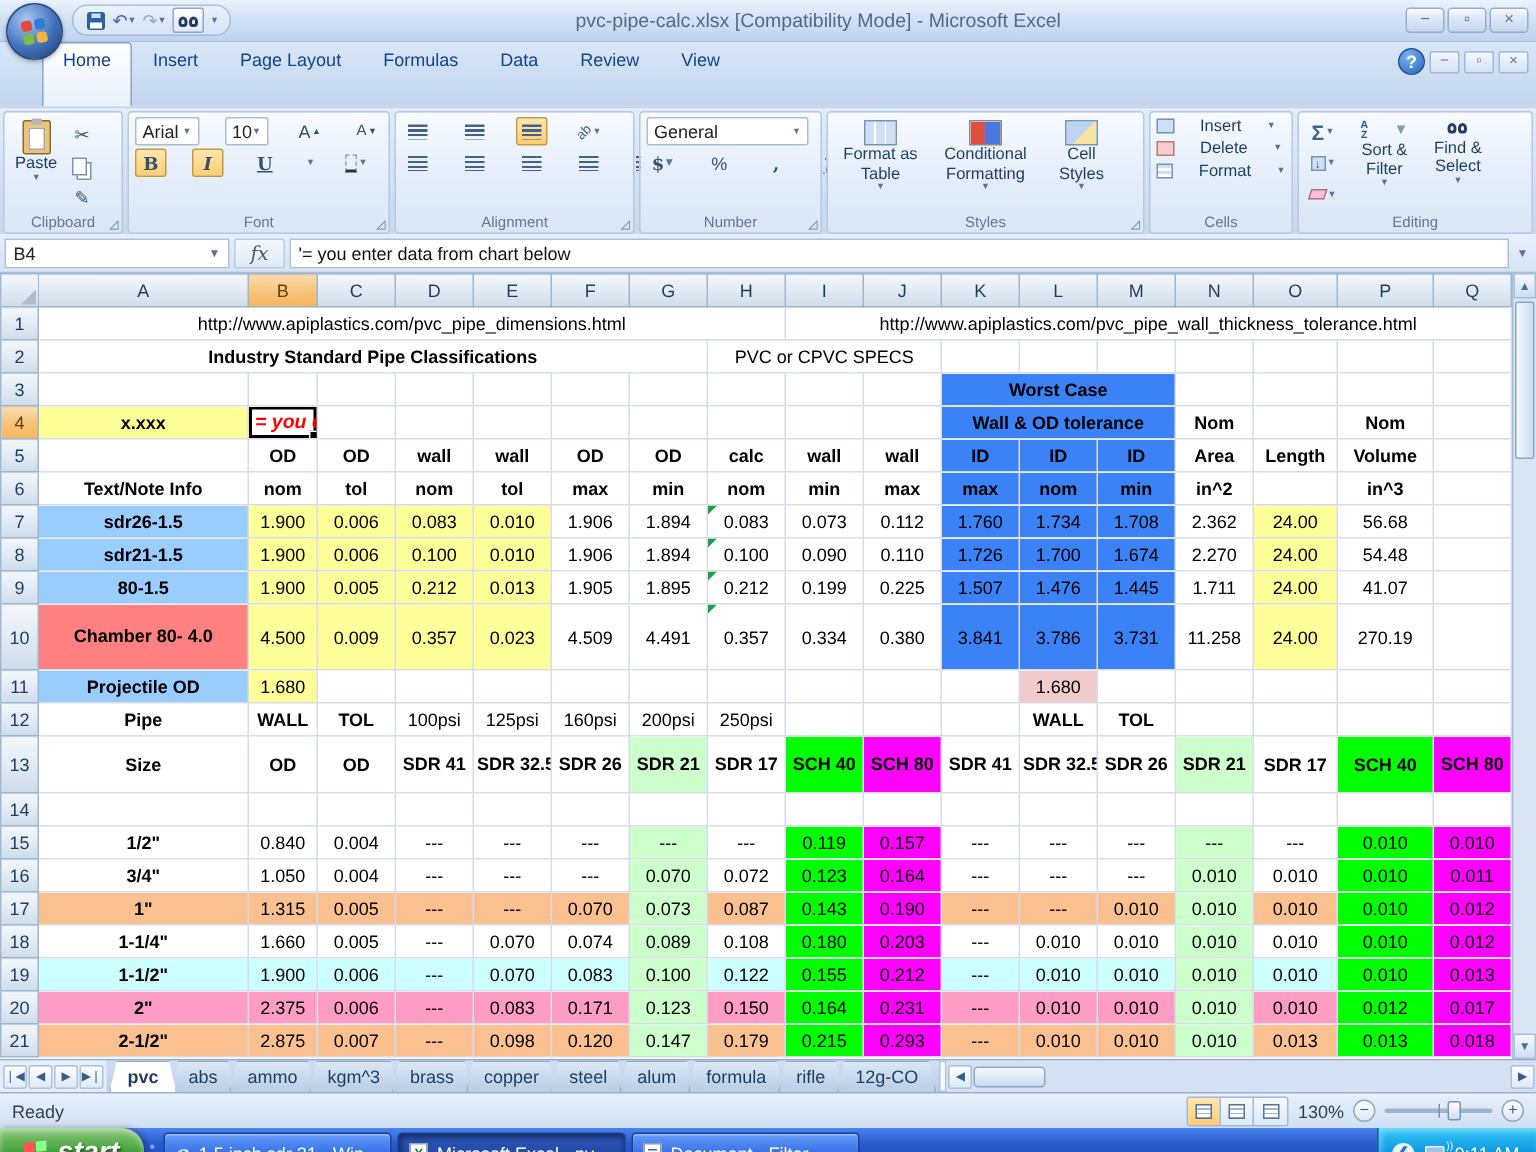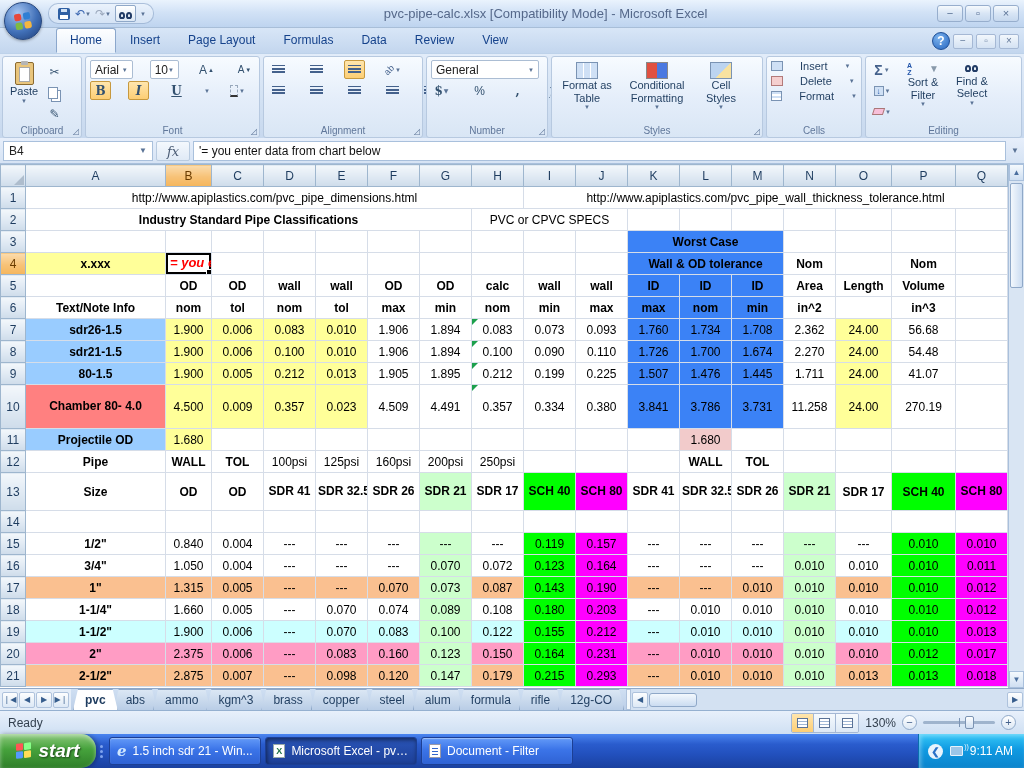--- a/index.html
+++ b/index.html
@@ -18,21 +18,21 @@
 .floppy::after{content:"";position:absolute;left:2px;bottom:1px;width:8px;height:4px;background:#fff}
 .gray{color:#9aa7bb}
 .mini-arrow{font-size:6px;color:#5a7396}
 .binocbox{display:flex;align-items:center;border:1px solid #8fa8c8;border-radius:2px;background:linear-gradient(#fff,#dce8f5);padding:1px 3px;height:17px}
 .binoc i{display:inline-block;width:6px;height:7px;border:2px solid #223c66;border-radius:50% 50% 40% 40%}
 .binoc i+i{margin-left:1px}
 .title-text{flex:1;text-align:center;font-size:13px;color:#55688a}
 .winbtns{display:flex;gap:2px;margin-right:5px}
 .winbtn{width:26px;height:17px;border:1px solid #97aecd;border-radius:3px;background:linear-gradient(#f6fafd,#d8e5f5 50%,#c6d8ee);color:#5a7296;font-size:11px;line-height:1;display:flex;align-items:center;justify-content:center}
 
-.tabrow{height:26px;background:linear-gradient(#d8e6f7,#c3d6ee);display:flex;padding-left:56px;position:relative;border-bottom:1px solid #bdd2ea}
+.tabrow{height:44px;background:linear-gradient(#d8e6f7,#c3d6ee);display:flex;padding-left:28px;position:relative;border-bottom:1px solid #bdd2ea}
 .rtab{padding:4px 13px 5px;font-size:12px;color:#15428b;border-radius:3px 3px 0 0;border:1px solid transparent}
 .rtab.active{background:linear-gradient(#fdfeff,#e9f1fb);border-color:#8ba7cc;border-bottom-color:#e9f1fb;color:#15428b}
 .wbbtns{position:absolute;right:5px;top:4px;display:flex;gap:3px;align-items:center}
 .helpbtn{width:18px;height:18px;border-radius:50%;background:radial-gradient(circle at 35% 30%,#7db4ee,#2565c0);color:#fff;font-weight:bold;font-size:12px;display:flex;align-items:center;justify-content:center;border:1px solid #1d4e96}
 .wbbtn{width:20px;height:15px;border:1px solid #a5b8d4;border-radius:2px;background:linear-gradient(#f2f7fc,#d4e2f3);color:#62789a;font-size:10px;line-height:1;display:flex;align-items:center;justify-content:center}
 
 .ribbon{height:84px;background:linear-gradient(#e2ecf9,#d2e1f3 55%,#c7d8ee);display:flex;gap:3px;padding:2px 2px 0}
 .rgroup{border:1px solid #b7c9e0;border-radius:3px;background:linear-gradient(#f7fbff,#e5eefa 50%,#d9e6f5);position:relative;padding:3px 4px 15px;display:flex;align-items:flex-start}
 .glabel{position:absolute;bottom:1px;left:0;right:0;text-align:center;font-size:10px;color:#60779a}
 .launcher{position:absolute;right:2px;bottom:1px;font-size:8px;color:#60779a}
@@ -539,21 +539,21 @@
           <th class="rowhdr">7</th>
           <td class="cell bl b bd f13">sdr26-1.5</td>
           <td class="cell y bd r">1.900</td>
           <td class="cell y bd r">0.006</td>
           <td class="cell y bd r">0.083</td>
           <td class="cell y bd r">0.010</td>
           <td class="cell bd r">1.906</td>
           <td class="cell bd r">1.894</td>
           <td class="cell bd r tri">0.083</td>
           <td class="cell bd r">0.073</td>
-          <td class="cell bd r">0.093</td>
+          <td class="cell bd r">0.112</td>
           <td class="cell cy bd r">1.760</td>
           <td class="cell cy bd r">1.734</td>
           <td class="cell cy bd r">1.708</td>
           <td class="cell bd r">2.362</td>
           <td class="cell y bd r">24.00</td>
           <td class="cell bd">56.68</td>
           <td class="cell"></td>
         </tr>
         <tr style="height: 22px;">
           <th class="rowhdr">8</th>
@@ -808,21 +808,21 @@
           <td class="cell bd gn">0.010</td>
           <td class="cell bd mg">0.013</td>
         </tr>
         <tr style="height: 22px;">
           <th class="rowhdr">20</th>
           <td class="cell b bd pk">2"</td>
           <td class="cell bd pk">2.375</td>
           <td class="cell bd pk">0.006</td>
           <td class="cell bd pk">---</td>
           <td class="cell bd pk">0.083</td>
-          <td class="cell bd pk">0.160</td>
+          <td class="cell bd pk">0.171</td>
           <td class="cell bd lg">0.123</td>
           <td class="cell bd pk">0.150</td>
           <td class="cell bd gn">0.164</td>
           <td class="cell bd mg">0.231</td>
           <td class="cell bd pk">---</td>
           <td class="cell bd pk">0.010</td>
           <td class="cell bd pk">0.010</td>
           <td class="cell bd lg">0.010</td>
           <td class="cell bd pk">0.010</td>
           <td class="cell bd gn">0.012</td>

